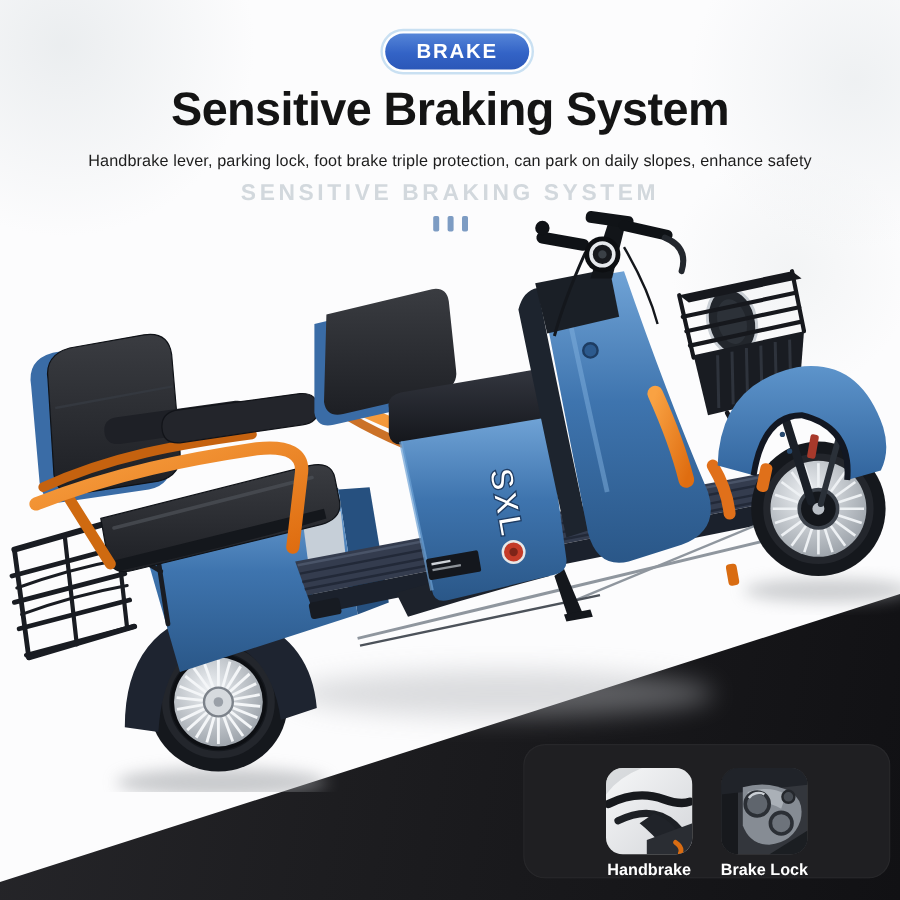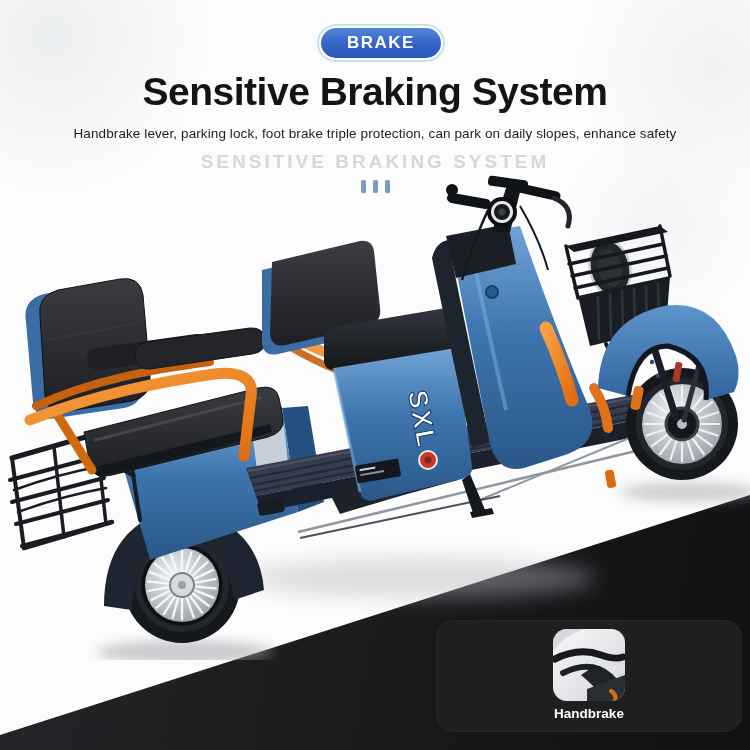--- a/index.html
+++ b/index.html
@@ -40,21 +40,21 @@
     background:linear-gradient(100deg,#28282c 0%,#1d1d20 45%,#111114 100%);
     clip-path:polygon(0 98%,100% 66%,100% 100%,0 100%);
   }
   
   .trike{position:absolute;left:0;top:170px;z-index:2;pointer-events:none;}
   
   .panel{
     position:absolute;left:436px;top:620px;width:306px;height:112px;z-index:3;
     background:#1f1f22;border-radius:18px;
     box-shadow:inset 0 0 0 1px rgba(255,255,255,.04);
-    display:flex;gap:8px;justify-content:center;align-items:flex-start;padding-top:9px;box-sizing:border-box;
+    display:flex;gap:8px;justify-content:center;align-items:flex-start;padding-top:20px;box-sizing:border-box;
   }
   .feature{width:88px;display:flex;flex-direction:column;align-items:center;}
   .thumb{width:72px;height:72px;border-radius:14px;overflow:hidden;display:block;background:#444;}
   .feature .label{margin-top:5px;font-size:13.5px;font-weight:bold;color:#ffffff;white-space:nowrap;}
 </style>
 </head>
 <body>
 
 <div class="stage">
 
@@ -317,15 +317,30 @@
         <path d="M2,30 Q26,18 48,26 Q62,31 70,28" stroke="#17191d" stroke-width="7" fill="none" stroke-linecap="round"></path>
         <path d="M10,44 Q30,34 46,40 Q58,45 66,58" stroke="#1d2025" stroke-width="6" fill="none" stroke-linecap="round"></path>
         <path d="M40,38 Q56,44 62,58 L50,68 Q38,54 28,46 Z" fill="#202329"></path>
         <path d="M34,60 L72,46 L72,72 L34,72 Z" fill="#2a2d33"></path>
         <path d="M58,62 Q64,66 62,71" stroke="#d96c12" stroke-width="4" fill="none" stroke-linecap="round"></path>
       </svg>
       <div class="label">Handbrake</div>
     </div>
 
 
+    <div class="feature">
+      <svg class="thumb" viewBox="0 0 72 72">
+        <rect width="72" height="72" fill="#33363c"></rect>
+        <rect x="0" y="0" width="14" height="72" fill="#17191d"></rect>
+        <path d="M0,0 H72 V14 L0,22 Z" fill="#202329"></path>
+        <path d="M18,16 Q40,10 58,20 Q70,28 66,44 Q60,62 40,64 Q24,64 18,48 Z" fill="#868c94"></path>
+        <path d="M22,20 Q40,14 54,22 L50,34 Q36,26 24,32 Z" fill="#aab0b7"></path>
+        <circle cx="30" cy="30" r="10" fill="#5f656d" stroke="#2b2f35" stroke-width="3"></circle>
+        <path d="M23,25 A10 10 0 0 1 36,22" stroke="#c9ced4" stroke-width="2" fill="none"></path>
+        <circle cx="50" cy="46" r="9" fill="#6d737b" stroke="#2b2f35" stroke-width="3"></circle>
+        <circle cx="56" cy="24" r="5" fill="#474c53" stroke="#24272c" stroke-width="2"></circle>
+        <path d="M40,72 L72,52 V72 Z" fill="#1b1e22"></path>
+      </svg>
+      <div class="label">Brake Lock</div>
+    </div>
 
   </div>
 </div>
 
 </body></html>

